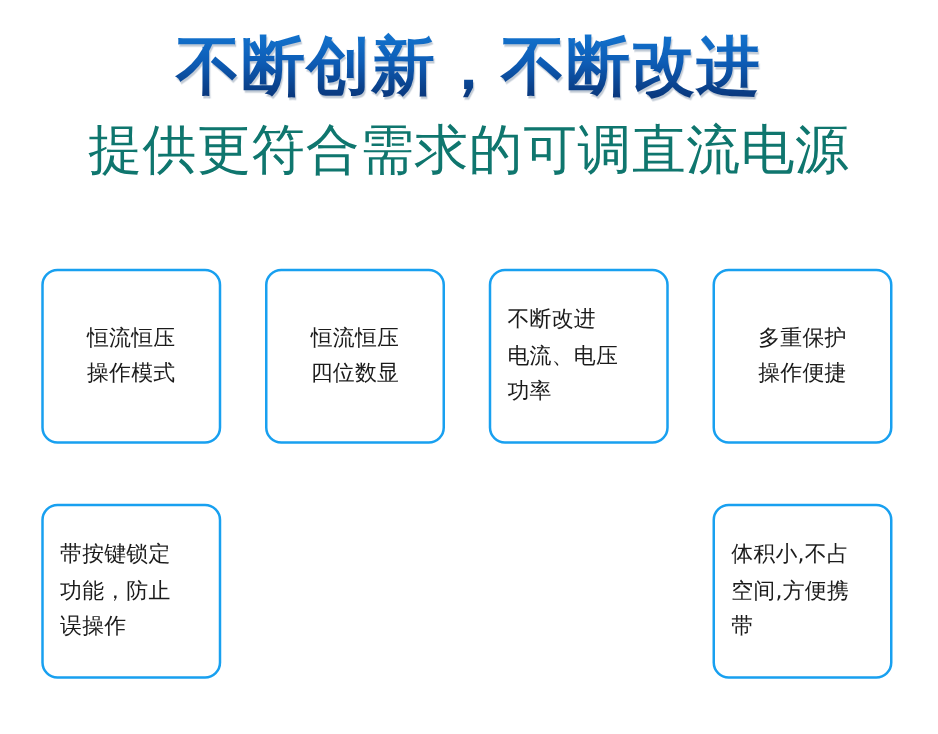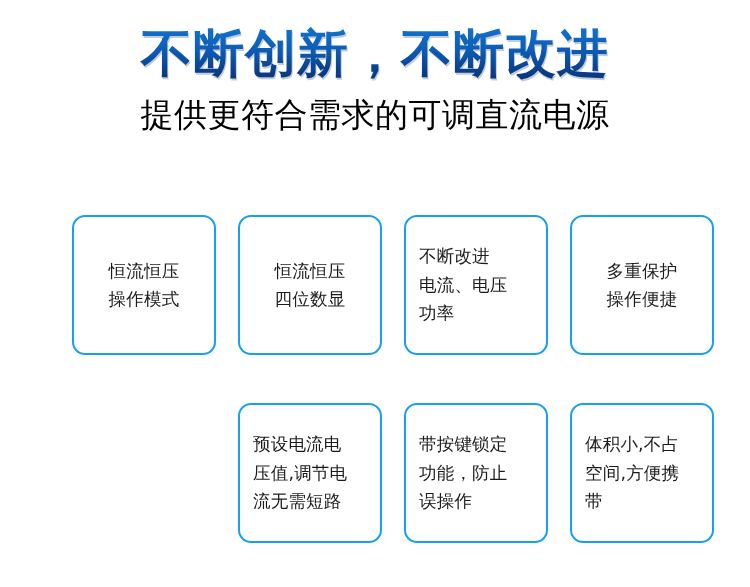--- a/index.html
+++ b/index.html
@@ -43,41 +43,41 @@
     background-clip: text;
     color: transparent;
     -webkit-text-fill-color: transparent;
     filter: drop-shadow(1.5px 2px 0.6px rgba(120,140,165,0.45));
     white-space: nowrap;
   }
 
   .sub-title {
     margin: 0;
     padding-top: 14px;
-    font-size: 33px;
+    font-size: 43px;
     font-weight: normal;
     line-height: 1.2;
-    color: #000000;
+    color: #0f766e;
     letter-spacing: 0.5px;
     font-family: "DejaVu Sans", "Liberation Sans", sans-serif;
     white-space: nowrap;
   }
 
   
   .card-grid {
     position: absolute;
     left: 33px;
     top: 215px;
     width: 681px;
   }
 
   .card-row {
     display: flex;
     flex-direction: row;
-    justify-content: flex-end;
+    justify-content: space-between;
     gap: 22px;
   }
 
   .card-row + .card-row {
     margin-top: 48px;
   }
 
   .feature-card {
     box-sizing: border-box;
     width: 144px;
@@ -128,25 +128,20 @@
 功率</div>
     </div>
     <div class="feature-card">
       <div class="card-text align-center">多重保护
 操作便捷</div>
     </div>
   </div>
 
   <div class="card-row">
     <div class="feature-card">
-      <div class="card-text align-left">预设电流电
-压值,调节电
-流无需短路</div>
-    </div>
-    <div class="feature-card">
       <div class="card-text align-left">带按键锁定
 功能，防止
 误操作</div>
     </div>
     <div class="feature-card">
       <div class="card-text align-left">体积小,不占
 空间,方便携
 带</div>
     </div>
   </div>

